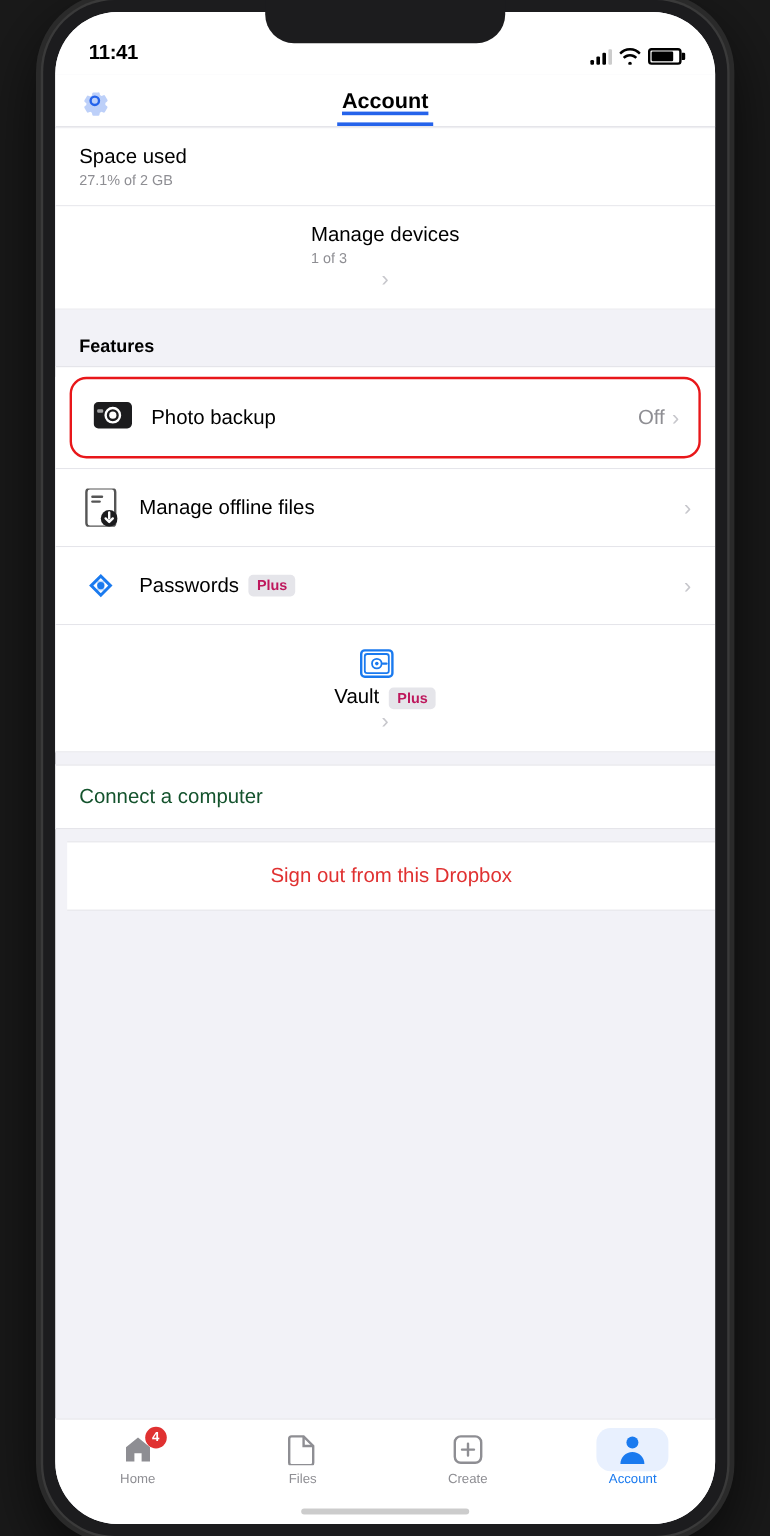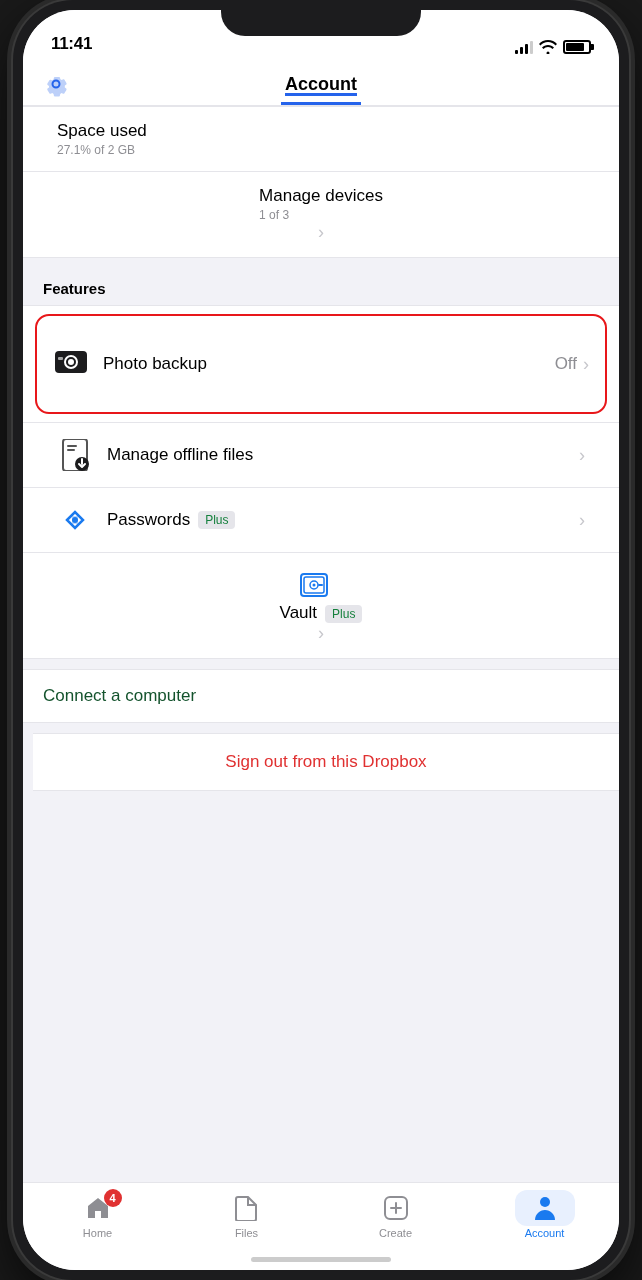--- a/index.html
+++ b/index.html
@@ -6,21 +6,21 @@
     body {
       background: #1a1a1a;
       display: flex;
       justify-content: center;
       align-items: center;
       min-height: 100vh;
       font-family: -apple-system, BlinkMacSystemFont, 'Helvetica Neue', sans-serif;
     }
 
     .phone-frame {
-      width: 616px;
+      width: 570px;
       height: 1280px;
       background: #1c1c1e;
       border-radius: 60px;
       position: relative;
       box-shadow: 0 0 0 2px #3a3a3a, 0 0 0 6px #2a2a2a, 0 20px 60px rgba(0,0,0,0.8);
       overflow: hidden;
     }
 
     
     .phone-frame::before {
@@ -185,21 +185,21 @@
     .list-section {
       background: white;
       margin: 0;
       border-top: 1px solid #e5e5ea;
       border-bottom: 1px solid #e5e5ea;
     }
 
     .list-item {
       display: flex;
       align-items: center;
-      padding: 14px 34px;
+      padding: 14px 20px;
       background: white;
       border-bottom: 1px solid #e5e5ea;
       position: relative;
       min-height: 64px;
     }
 
     .list-item:last-child {
       border-bottom: none;
       flex-direction: column;
     }
@@ -239,33 +239,33 @@
     }
 
     .chevron {
       color: #c7c7cc;
       font-size: 18px;
       font-weight: 300;
     }
 
     .badge {
       background: #e5e5ea;
-      color: #15803d;
+      color: #be185d;
       font-size: 12px;
       padding: 2px 7px;
       border-radius: 4px;
-      font-weight: 400;
+      font-weight: 700;
     }
 
     
     .photo-backup-item {
       border: 2.5px solid #e8171a;
       border-radius: 14px;
       margin: 8px 12px;
-      padding: 30px 16px;
+      padding: 14px 16px;
       display: flex;
       align-items: center;
       background: white;
     }
 
     .features-section {
       margin-top: 0;
     }
 
     .connect-link {

